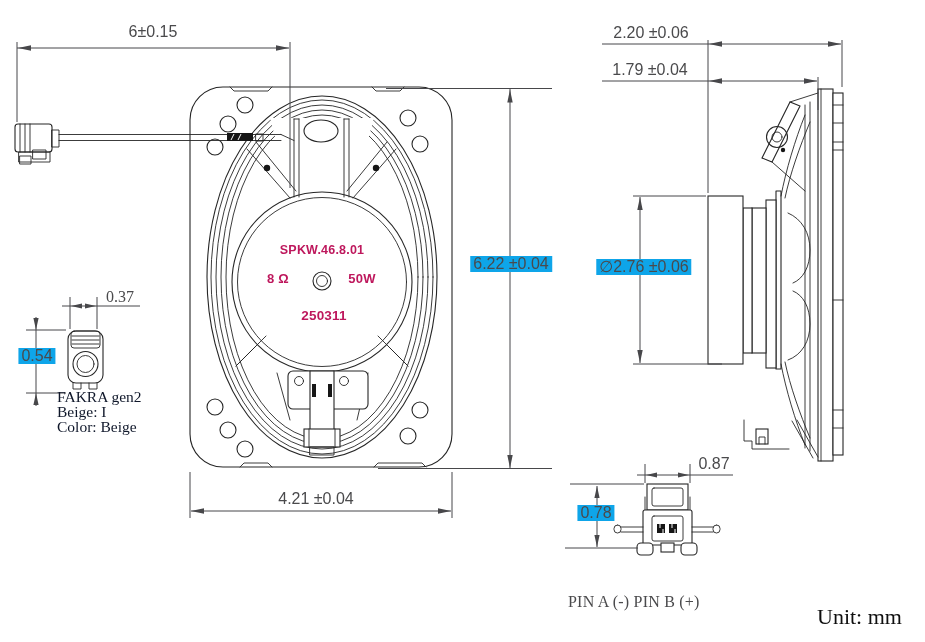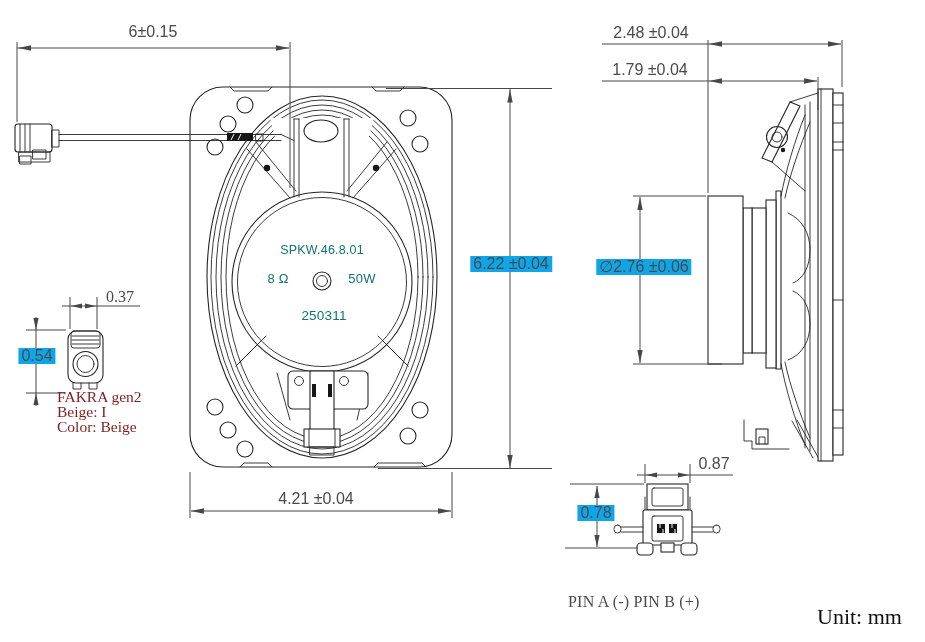--- a/index.html
+++ b/index.html
@@ -13,25 +13,25 @@
   .thin{stroke-width:0.9;}
   .wfill{fill:#ffffff;stroke:#262626;stroke-width:1.1;}
   .dk{fill:#161616;stroke:none;}
   .dimline{fill:none;stroke:#47474a;stroke-width:1;}
   .arrow{fill:#47474a;stroke:none;}
   .wt{stroke:#ffffff;stroke-width:1;fill:none;}
   
   .t{position:absolute;white-space:nowrap;transform:translate(-50%,-50%);line-height:1;}
   .tl{position:absolute;white-space:nowrap;transform:translateY(-50%);line-height:1;font-family:Liberation Serif, serif;}
   .dim{color:#4a4a4c;font-size:16px;}
-  .cap{color:#7f1d1d;font-size:15.5px;}
+  .cap{color:#0f172a;font-size:15.5px;}
   .note{color:#4a4a4c;font-size:16px;letter-spacing:0.2px;}
   .unit{color:#0f0f0f;font-size:22px;}
   .wbg{background:#0ea5e9;padding:0 3px;}
-  .spk{color:#0f766e;font-weight:normal;letter-spacing:0.2px;}
+  .spk{color:#be185d;font-weight:bold;letter-spacing:0.2px;}
   .spk-model{font-size:12.5px;}
   .spk-val{font-size:13px;}
   .spk-date{font-size:13.5px;}
 </style>
 </head>
 <body>
 
 <div class="canvas">
 
 <svg width="925" height="642" viewBox="0 0 925 642">
@@ -220,21 +220,21 @@
 <span class="t dim" style="left:153px;top:32px">6±0.15</span>
 <span class="t dim wbg" style="left:511px;top:264px">6.22 ±0.04</span>
 <span class="t dim" style="left:316px;top:499px">4.21 ±0.04</span>
 
 <span class="tl dim" style="left:106px;top:297px">0.37</span>
 <span class="t dim wbg" style="left:37px;top:356px">0.54</span>
 <span class="tl cap" style="left:57px;top:397px">FAKRA gen2</span>
 <span class="tl cap" style="left:57px;top:412px">Beige: I</span>
 <span class="tl cap" style="left:57px;top:427px">Color: Beige</span>
 
-<span class="t dim" style="left:651px;top:33px">2.48 ±0.04</span>
+<span class="t dim" style="left:651px;top:33px">2.20 ±0.06</span>
 <span class="t dim" style="left:650px;top:70px">1.79 ±0.04</span>
 <span class="t dim wbg" style="left:644px;top:267px">∅2.76 ±0.06</span>
 
 <span class="t dim" style="left:714px;top:464px">0.87</span>
 <span class="t dim wbg" style="left:596px;top:513px">0.78</span>
 <span class="tl note" style="left:568px;top:602px">PIN A (-) PIN B (+)</span>
 <span class="tl unit" style="left:817px;top:617px">Unit: mm</span>
 
 <span class="t spk spk-model" style="left:322px;top:250px">SPKW.46.8.01</span>
 <span class="t spk spk-val" style="left:278px;top:278px">8 Ω</span>

